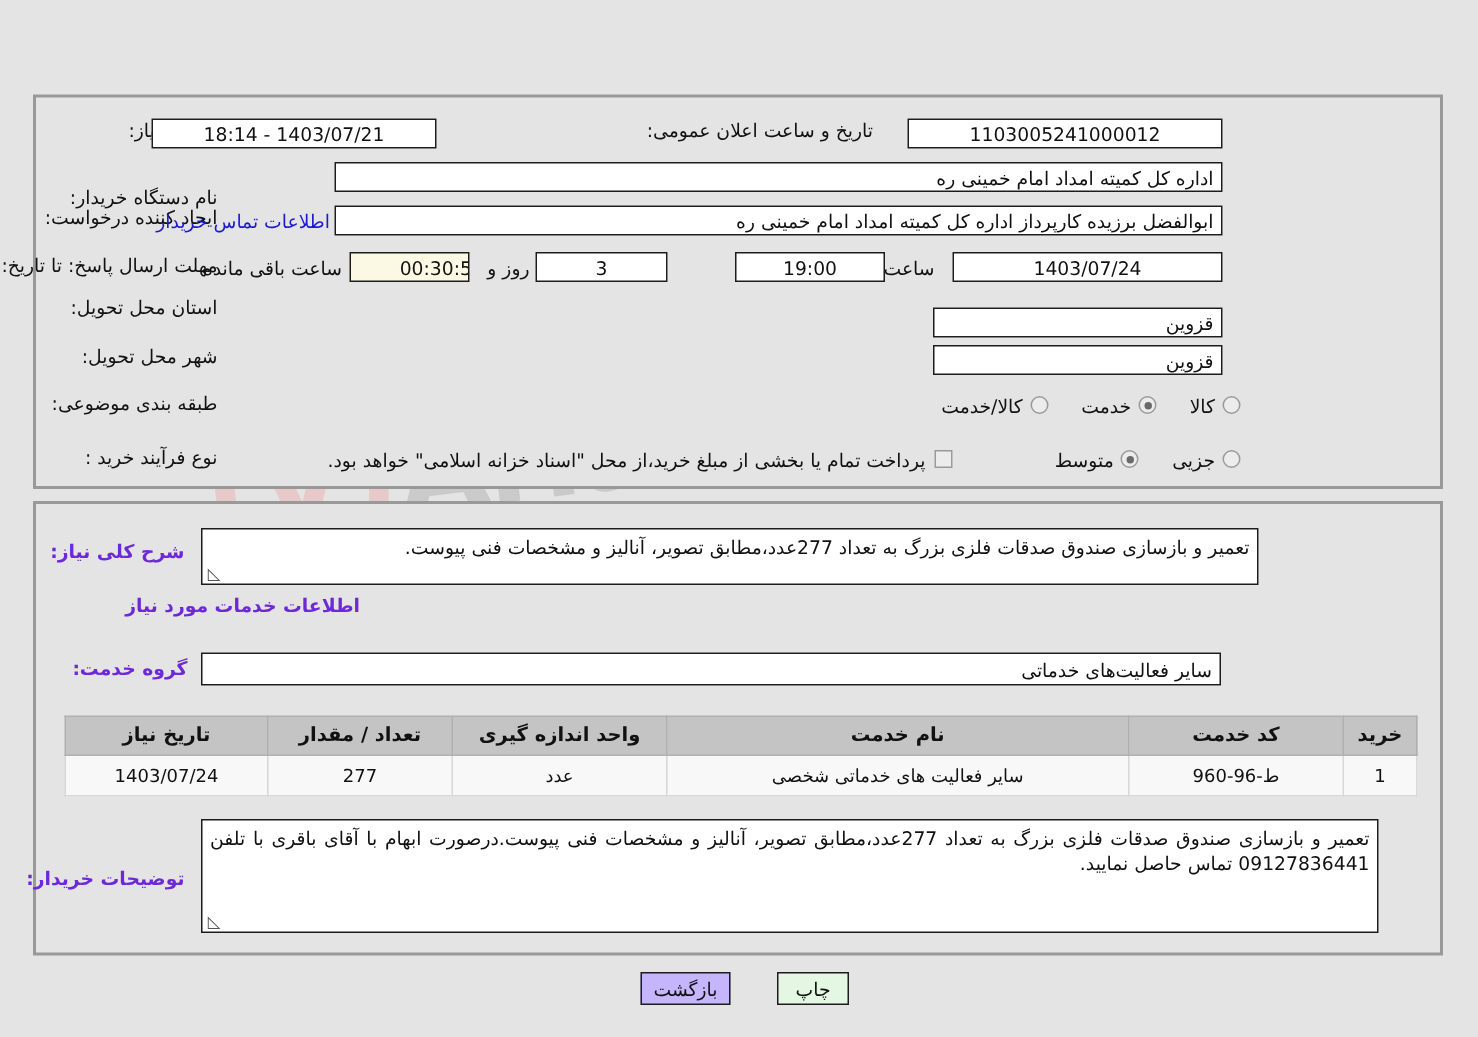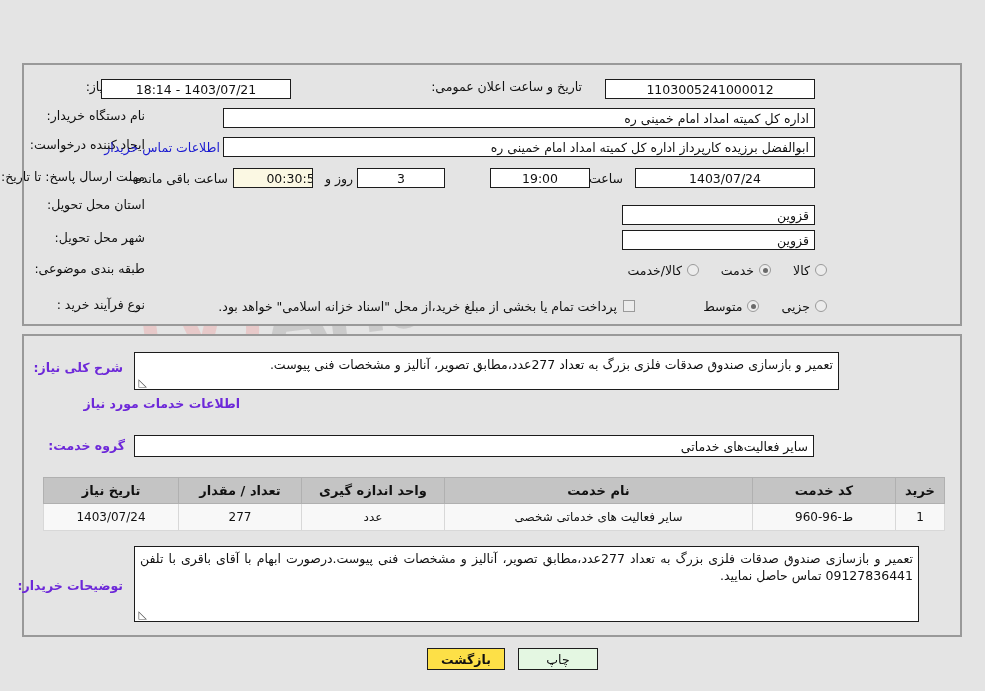--- a/index.html
+++ b/index.html
@@ -228,22 +228,22 @@
     box-sizing: border-box;
     font-size: 12.5px;
     color: #111;
     display: flex;
     align-items: center;
     justify-content: center;
     cursor: pointer;
     z-index: 12;
     font-family: "DejaVu Sans", "Liberation Sans", sans-serif;
   }
-  #btn-print { left: 518px; top: 648px; width: 80px; background: #e4f7e2; }
-  #btn-back  { left: 427px; top: 648px; width: 78px; background: #fde047; font-weight: bold; }
+  #btn-print { left: 518px; top: 648px; width: 48px; background: #e4f7e2; }
+  #btn-back  { left: 427px; top: 648px; width: 60px; background: #c4b5fd; }
 </style>
 </head>
 <body>
 
 <div id="page">
 
   <div class="watermark">
     <div class="wm-inner">
       <div class="wm-shield">
         <svg width="118" height="138" viewBox="0 0 118 138" xmlns="http://www.w3.org/2000/svg">
@@ -261,21 +261,21 @@
   <div class="row" style="right:840px; top:79px;">
     <span class="lbl">شماره نیاز:</span>
   </div>
   <div class="inp center" style="position:absolute; right:170px; top:79px; width:210px; z-index:12;">1103005241000012</div>
 
   <div class="row" style="right:403px; top:79px;">
     <span class="lbl">تاریخ و ساعت اعلان عمومی:</span>
   </div>
   <div class="inp center" style="position:absolute; right:694px; top:79px; width:190px; z-index:12;">1403/07/21 - 18:14</div>
 
-  <div class="row" style="right:840px; top:108px;">
+  <div class="row" style="right:840px; top:124px;">
     <span class="lbl">نام دستگاه خریدار:</span>
   </div>
   <div class="inp right" style="position:absolute; right:170px; top:108px; width:592px; z-index:12;">اداره کل کمیته امداد امام خمینی  ره</div>
 
   <div class="row" style="right:840px; top:137px;">
     <span class="lbl">ایجاد کننده درخواست:</span>
   </div>
   <div class="inp right" style="position:absolute; right:170px; top:137px; width:592px; z-index:12;">ابوالفضل برزیده کارپرداز اداره کل کمیته امداد امام خمینی  ره</div>
   <div class="row" style="right:765px; top:137px; height:20px;">
     <a class="link">اطلاعات تماس خریدار</a>

